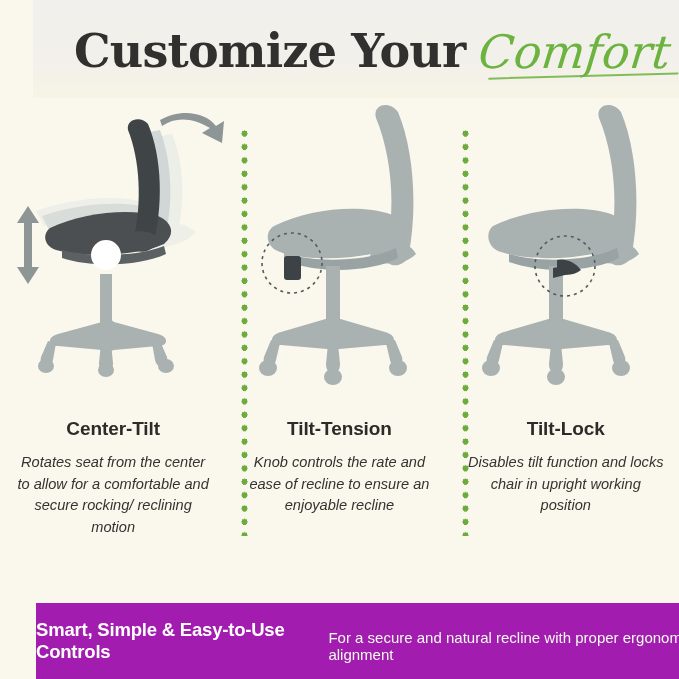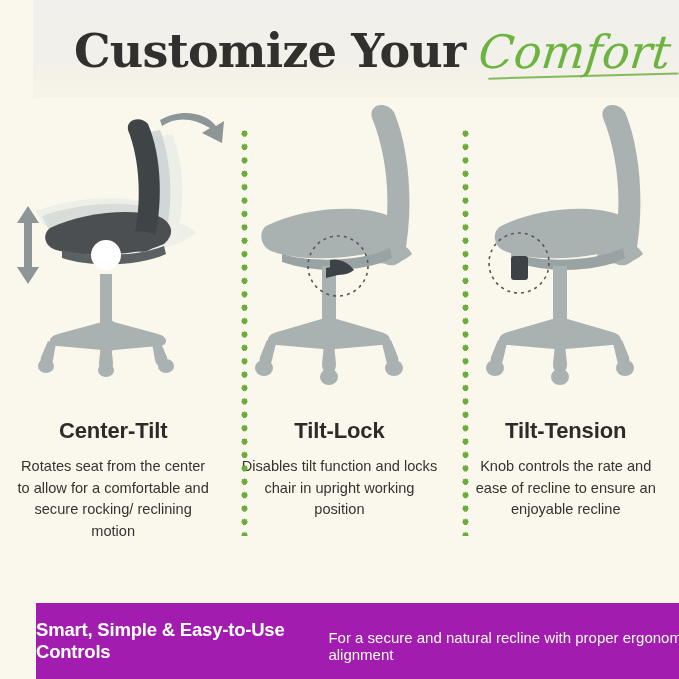--- a/index.html
+++ b/index.html
@@ -60,30 +60,31 @@
   .col{
     width:226.3px;
     position:relative;
     display:flex;flex-direction:column;align-items:center;
   }
   .art{
     height:300px;width:100%;
     position:relative;
   }
   .col-heading{
-    font-size:22px;font-weight:700;color:#2c2b29;
+    font-size:19px;font-weight:700;color:#2c2b29;
     letter-spacing:-0.1px;
     margin-top:20px;
     text-align:center;
   }
   .col-body{
     margin-top:12px;
     font-size:14.6px;line-height:21.5px;
     color:#343331;text-align:center;
     width:196px;
+    font-style:italic;
   }
 
   
   .divider{
     position:absolute;top:32px;width:7px;height:406px;
     background-image:radial-gradient(circle at 3.5px 3.5px,#6cab3c 2.9px,rgba(0,0,0,0) 3.2px);
     background-size:7px 13.4px;
     background-repeat:repeat-y;
   }
   .divider.d1{left:241px;}
@@ -157,20 +158,56 @@
             <path d="M28 108 l11 17 h-7 v44 h7 l-11 17 l-11 -17 h7 v-44 h-7 z"></path>
           </g>
 
           <g fill="#8d9596">
             <path d="M160 22 C180 10 206 14 216 28 l8 -5 l-2 22 l-20 -10 l8 -5 C194 20 176 18 162 28 Z"></path>
           </g>
         </svg>
       </div>
       <div class="col-heading">Center-Tilt</div>
       <div class="col-body">Rotates seat from the center to allow for a comfortable and secure rocking/ reclining motion</div>
+    </div>
+
+    <div class="col">
+      <div class="art">
+        <svg width="226" height="300" viewBox="0 0 226 300">
+          <g fill="#a9b1b1">
+
+            <path d="M150 20 C166 58 170 112 160 152 C154 166 172 174 182 160 C192 112 188 52 172 14 C164 2 146 6 150 20 Z"></path>
+
+            <path d="M146 144 C166 138 184 144 190 156 C178 168 156 168 144 160 Z"></path>
+
+            <path d="M48 128 C84 110 134 106 164 116 C180 122 184 138 170 148 C142 162 82 164 54 154 C40 150 38 134 48 128 Z"></path>
+
+            <path d="M62 156 C96 166 146 162 170 150 L172 160 C146 174 96 176 62 164 Z" fill="#9aa3a3"></path>
+
+            <path d="M100 168 h14 v62 h-14 z"></path>
+
+            <path d="M107 218 c-2 0 -3 1 -4 2 L55 234 c-7 2 -9 5 -9 8 c0 3 3 5 9 5 l46 4 l6 2 l6 -2 l46 -4 c6 0 9 -2 9 -5 c0 -3 -2 -6 -9 -8 l-48 -14 c-1 -1 -2 -2 -4 -2 z"></path>
+            <path d="M102 246 h10 l2 20 c0 6 -3 10 -7 10 c-4 0 -7 -4 -7 -10 z"></path>
+            <path d="M45 242 l9 3 l-4 17 c-1 5 -4 7 -8 6 c-4 -1 -5 -4 -4 -9 z"></path>
+            <path d="M169 242 l-9 3 l4 17 c1 5 4 7 8 6 c4 -1 5 -4 4 -9 z"></path>
+            <ellipse cx="42" cy="270" rx="9" ry="8"></ellipse>
+            <ellipse cx="172" cy="270" rx="9" ry="8"></ellipse>
+            <ellipse cx="107" cy="279" rx="9" ry="8"></ellipse>
+          </g>
+
+          <g>
+            <path d="M58 152 C64 150 70 150 74 152 L74 160 L58 160 Z" fill="#a9b1b1"></path>
+            <rect x="58" y="158" width="17" height="24" rx="3" fill="#3d4246"></rect>
+          </g>
+
+          <circle cx="66" cy="165" r="30" fill="none" stroke="#55595c" stroke-width="1.6" stroke-dasharray="3 4"></circle>
+        </svg>
+      </div>
+      <div class="col-heading">Tilt-Tension</div>
+      <div class="col-body">Knob controls the rate and ease of recline to ensure an enjoyable recline</div>
     </div>
 
     <div class="col">
       <div class="art">
         <svg width="226" height="300" viewBox="0 0 226 300">
           <g fill="#a9b1b1">
             <path d="M146 20 C162 58 166 112 156 152 C150 166 168 174 178 160 C188 112 184 52 168 14 C160 2 142 6 146 20 Z"></path>
             <path d="M142 144 C162 138 180 144 186 156 C174 168 152 168 140 160 Z"></path>
             <path d="M40 128 C76 110 128 106 158 116 C174 122 178 138 164 148 C136 162 76 164 48 154 C34 150 32 134 40 128 Z"></path>
             <path d="M56 156 C90 166 140 162 164 150 L166 160 C140 174 90 176 56 164 Z" fill="#9aa3a3"></path>
@@ -189,56 +226,20 @@
             <path d="M100 170 C106 168 112 170 116 176 L100 180 Z" fill="#3d4246"></path>
           </g>
 
           <circle cx="112" cy="168" r="30" fill="none" stroke="#55595c" stroke-width="1.6" stroke-dasharray="3 4"></circle>
         </svg>
       </div>
       <div class="col-heading">Tilt-Lock</div>
       <div class="col-body">Disables tilt function and locks chair in upright working position</div>
     </div>
 
-    <div class="col">
-      <div class="art">
-        <svg width="226" height="300" viewBox="0 0 226 300">
-          <g fill="#a9b1b1">
-
-            <path d="M150 20 C166 58 170 112 160 152 C154 166 172 174 182 160 C192 112 188 52 172 14 C164 2 146 6 150 20 Z"></path>
-
-            <path d="M146 144 C166 138 184 144 190 156 C178 168 156 168 144 160 Z"></path>
-
-            <path d="M48 128 C84 110 134 106 164 116 C180 122 184 138 170 148 C142 162 82 164 54 154 C40 150 38 134 48 128 Z"></path>
-
-            <path d="M62 156 C96 166 146 162 170 150 L172 160 C146 174 96 176 62 164 Z" fill="#9aa3a3"></path>
-
-            <path d="M100 168 h14 v62 h-14 z"></path>
-
-            <path d="M107 218 c-2 0 -3 1 -4 2 L55 234 c-7 2 -9 5 -9 8 c0 3 3 5 9 5 l46 4 l6 2 l6 -2 l46 -4 c6 0 9 -2 9 -5 c0 -3 -2 -6 -9 -8 l-48 -14 c-1 -1 -2 -2 -4 -2 z"></path>
-            <path d="M102 246 h10 l2 20 c0 6 -3 10 -7 10 c-4 0 -7 -4 -7 -10 z"></path>
-            <path d="M45 242 l9 3 l-4 17 c-1 5 -4 7 -8 6 c-4 -1 -5 -4 -4 -9 z"></path>
-            <path d="M169 242 l-9 3 l4 17 c1 5 4 7 8 6 c4 -1 5 -4 4 -9 z"></path>
-            <ellipse cx="42" cy="270" rx="9" ry="8"></ellipse>
-            <ellipse cx="172" cy="270" rx="9" ry="8"></ellipse>
-            <ellipse cx="107" cy="279" rx="9" ry="8"></ellipse>
-          </g>
-
-          <g>
-            <path d="M58 152 C64 150 70 150 74 152 L74 160 L58 160 Z" fill="#a9b1b1"></path>
-            <rect x="58" y="158" width="17" height="24" rx="3" fill="#3d4246"></rect>
-          </g>
-
-          <circle cx="66" cy="165" r="30" fill="none" stroke="#55595c" stroke-width="1.6" stroke-dasharray="3 4"></circle>
-        </svg>
-      </div>
-      <div class="col-heading">Tilt-Tension</div>
-      <div class="col-body">Knob controls the rate and ease of recline to ensure an enjoyable recline</div>
-    </div>
-
     <div class="divider d1"></div>
     <div class="divider d2"></div>
   </div>
 
   <div class="footer">
     <div class="footer-title">Smart, Simple &amp; Easy-to-Use Controls</div>
     <div class="footer-sub">For a secure and natural recline with proper ergonomic alignment</div>
   </div>
 
 </div>

